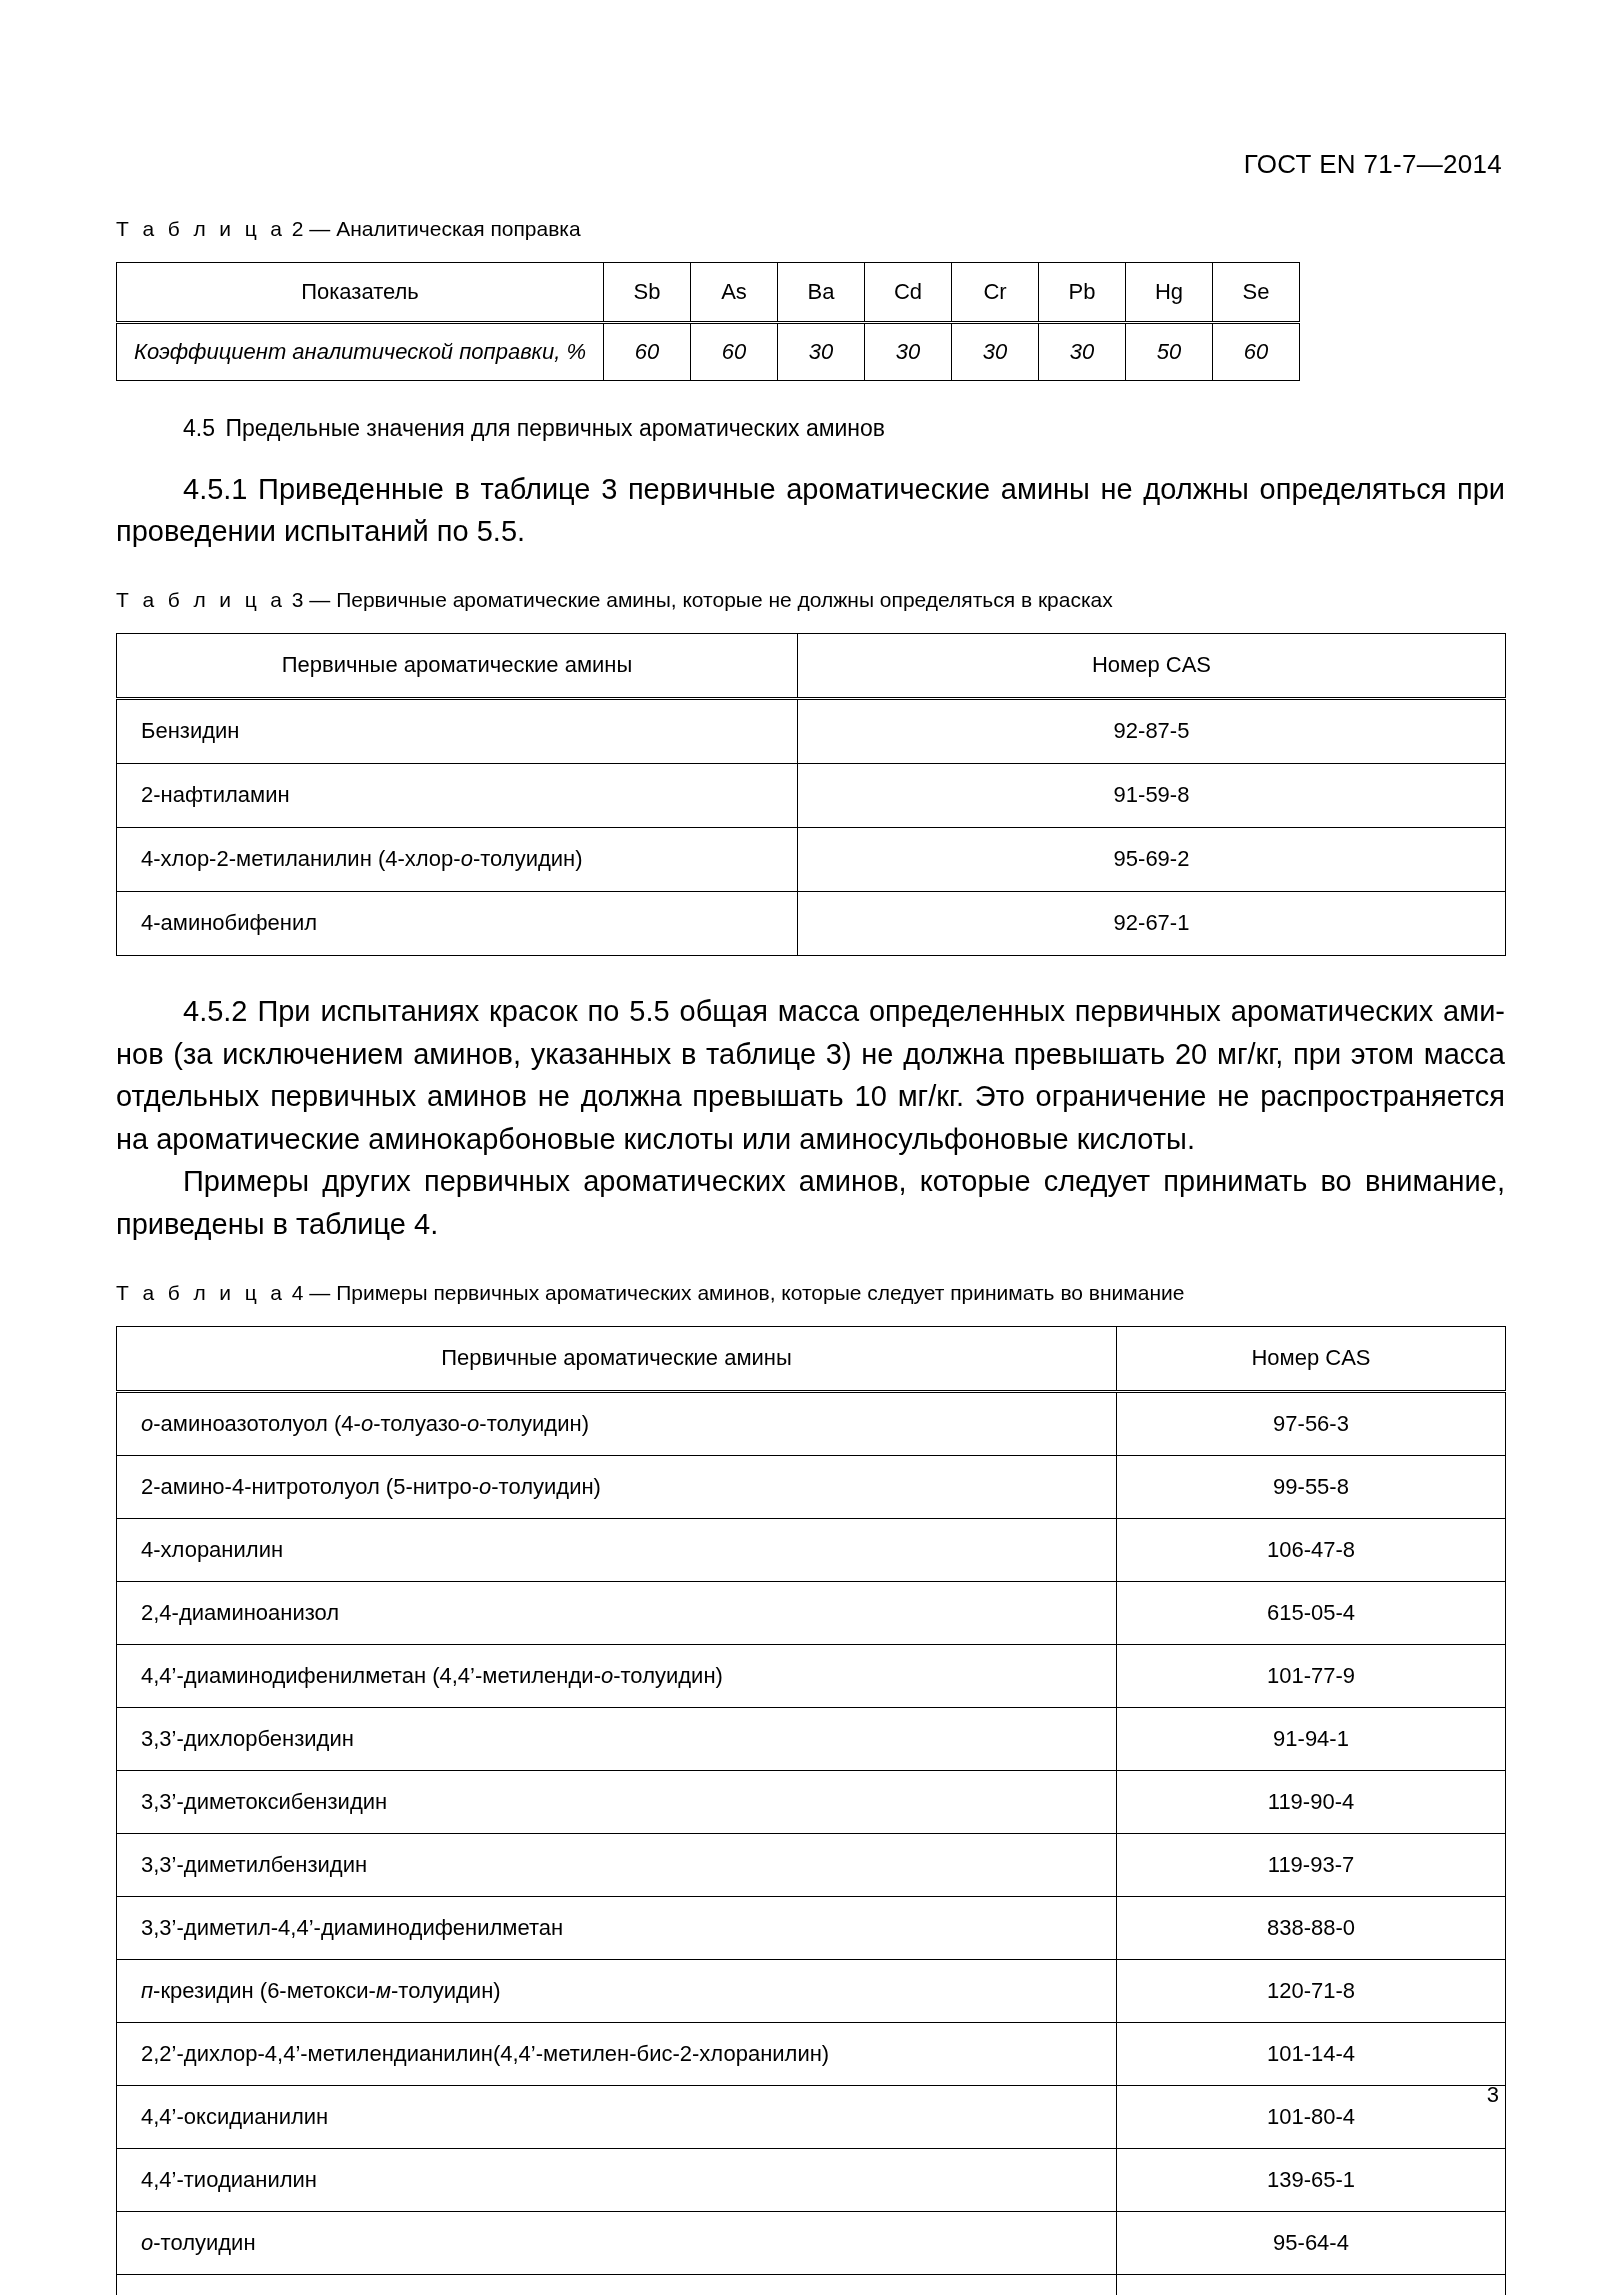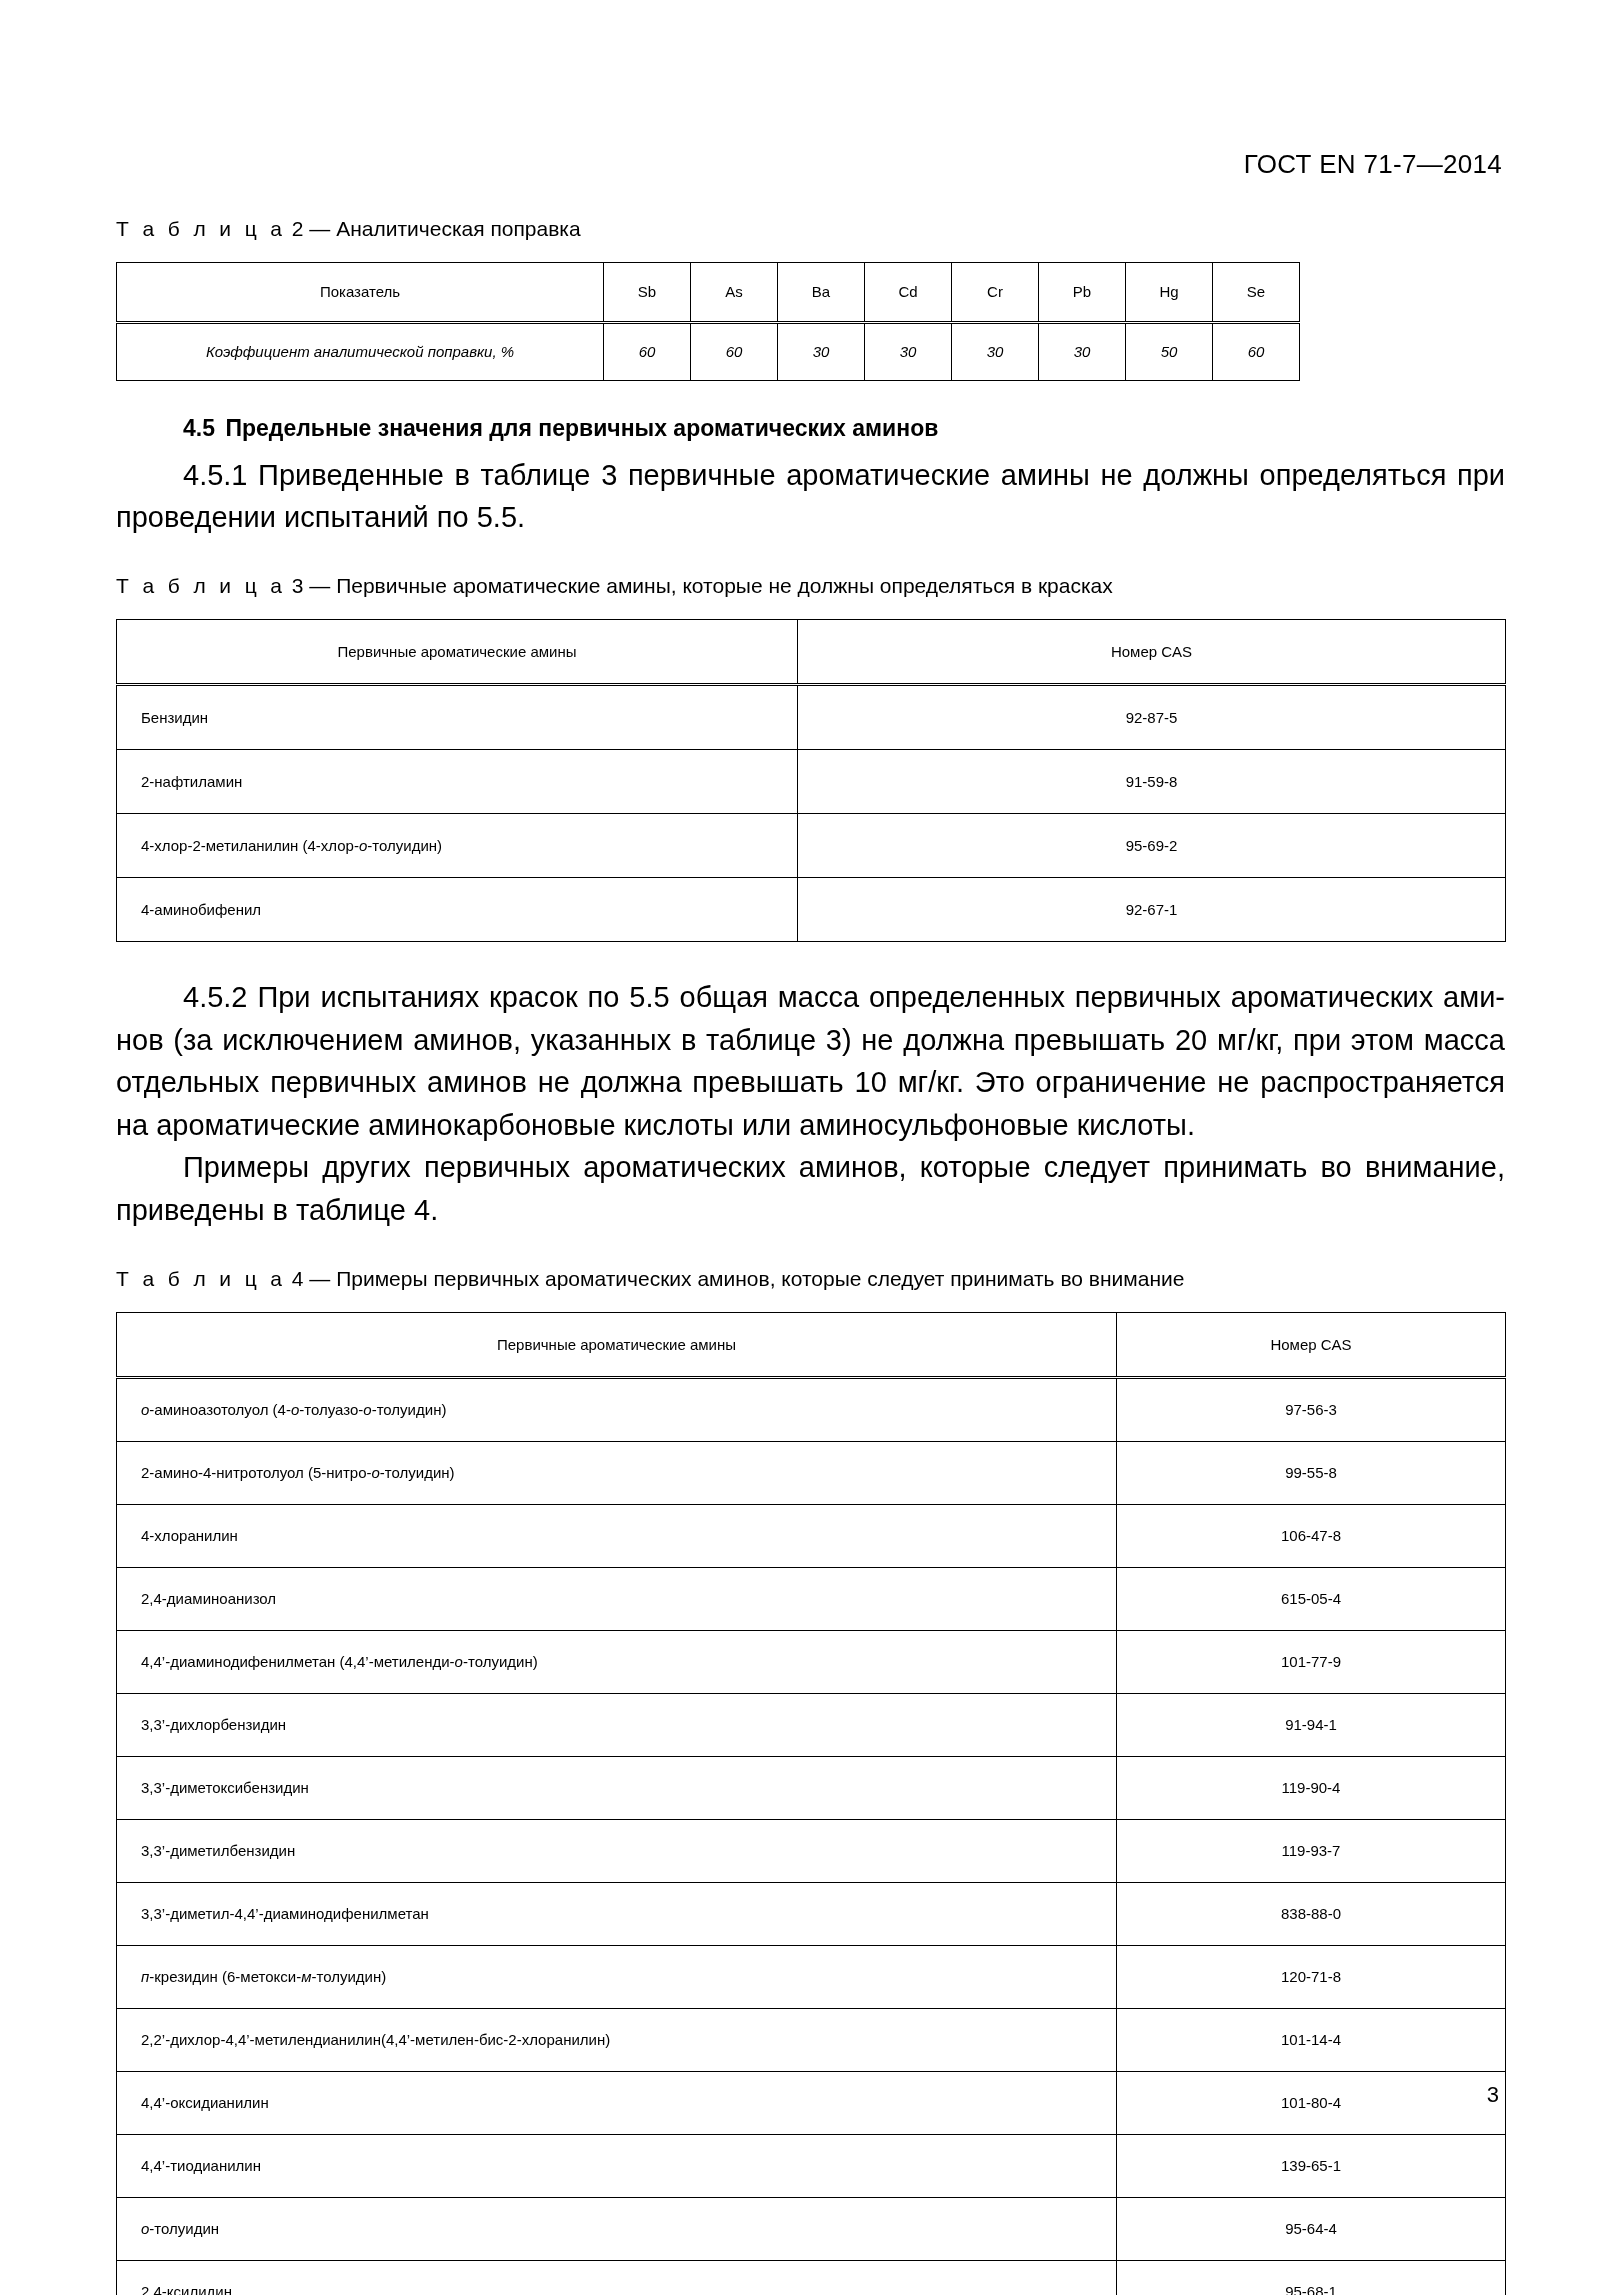--- a/index.html
+++ b/index.html
@@ -47,21 +47,21 @@
     white-space: nowrap;
   }
   .tcaption .sp {
     letter-spacing: 3.9px;
   }
   
   table {
     border-collapse: collapse;
     width: 100%;
     table-layout: fixed;
-    font-size: 15px;
+    font-size: 22px;
   }
   table.t2 { width: 1184px; }
   td, th {
     border: 1.3px solid #000;
     font-weight: normal;
     padding: 0;
     vertical-align: middle;
   }
   .t2 thead td { height: 58px; text-align: center; }
   .t2 tbody td { height: 56px; font-style: italic; }
@@ -75,22 +75,22 @@
     border-top: 3.3px double #000;
   }
   .t3 td.name, .t4 td.name { text-align: left; padding-left: 24px; }
   .t3 td.cas, .t4 td.cas { text-align: center; }
   .t3 tbody td { height: 63px; }
   .t4 tbody td { height: 62px; }
 
   
   .h4 {
     font-size: 23px;
-    font-weight: bold;
-    margin: 34px 0 12px 0;
+    font-weight: normal;
+    margin: 34px 0 26px 0;
     padding-left: 67px;
   }
   .h4 .num { margin-right: 10.5px; }
   p.body {
     font-size: 29px;
     line-height: 1.47;
     margin: 0 0 0 0;
     text-align: justify;
     text-indent: 67px;
     hyphens: manual;

